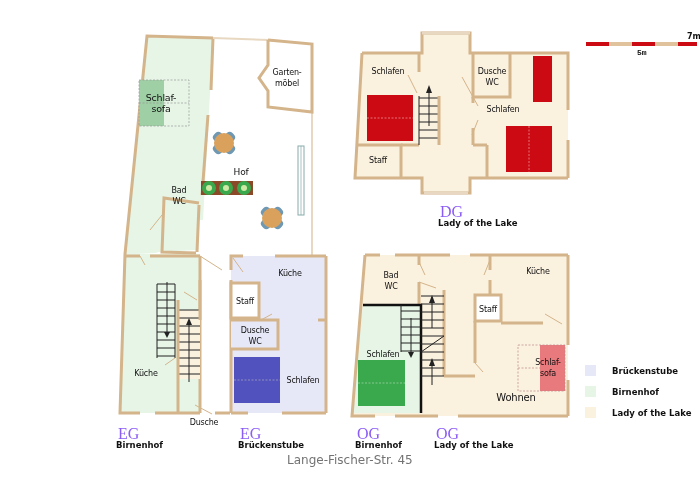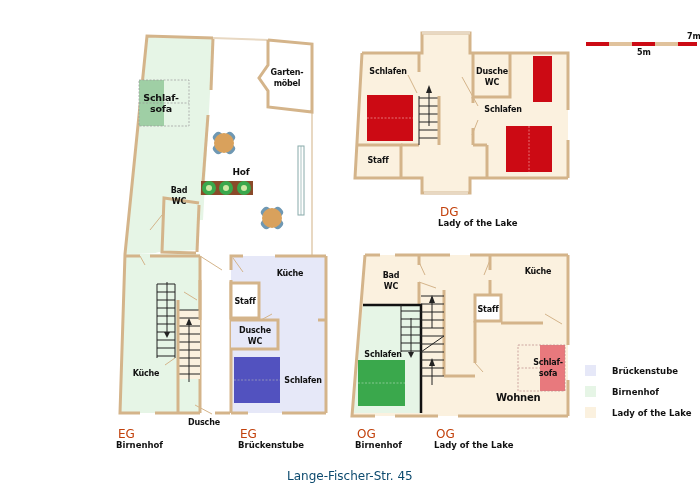--- a/index.html
+++ b/index.html
@@ -1,21 +1,21 @@
 <!DOCTYPE html>
 <html><head>
 <meta charset="utf-8">
 <style>
   html, body { margin: 0; padding: 0; background: #ffffff; }
   body { width: 700px; height: 500px; position: relative; overflow: hidden; font-family: "DejaVu Sans", sans-serif; }
   svg#plan { position: absolute; left: 0; top: 0; }
-  .lbl { position: absolute; font-size: 9px; color: #111; text-align: center; line-height: 11px; font-weight: bold; letter-spacing: -0.2px; }
-  .floor-code { position: absolute; font-size: 12px; color: #c2410c; line-height: 12px; }
+  .lbl { position: absolute; font-size: 9px; color: #111; text-align: center; line-height: 11px; font-weight: normal; letter-spacing: -0.2px; }
+  .floor-code { position: absolute; font-size: 16px; color: #8b5cf6; line-height: 12px; font-family: Liberation Serif, serif; }
   .floor-name { position: absolute; font-size: 8.5px; color: #111; font-weight: bold; line-height: 10px; }
-  .address { position: absolute; font-size: 12px; color: #0c4a6e; left: 287px; top: 453px; margin-top: 16px; }
+  .address { position: absolute; font-size: 12px; color: #737373; left: 287px; top: 453px; }
   .legend { position: absolute; left: 585px; top: 360px; }
   .legend-item { display: flex; align-items: center; height: 21px; }
   .legend-swatch { width: 11px; height: 11px; margin-right: 16px; }
   .legend-label { font-size: 8.5px; font-weight: bold; color: #111; }
   .scale-label { position: absolute; font-size: 8px; color: #111; font-weight: bold; }
 </style>
 </head>
 <body>
 
 <svg id="plan" width="700" height="500" viewBox="0 0 700 500">
@@ -255,21 +255,21 @@
   <g>
     <rect x="586" y="42" width="23" height="4" fill="#cc0a14"></rect>
     <rect x="609" y="42" width="23" height="4" fill="#e0c29c"></rect>
     <rect x="632" y="42" width="23" height="4" fill="#cc0a14"></rect>
     <rect x="655" y="42" width="23" height="4" fill="#e0c29c"></rect>
     <rect x="678" y="42" width="19" height="4" fill="#cc0a14"></rect>
   </g>
 </svg>
 
 <div class="scale-label" style="left:687px; top:32px;">7m</div>
-<div class="scale-label" style="left:637px; top:48px;">5m</div>
+<div class="scale-label" style="left:637px; top:48px;font-family:Liberation Mono, monospace;">5m</div>
 
 <div class="lbl" style="left:140px; top:92px; width:42px; white-space:pre-line; font-size:9.5px;">Schlaf-
 sofa</div>
 <div class="lbl" style="left:262px; top:67px; width:50px; white-space:pre-line; font-size:8px;">Garten-
 möbel</div>
 <div class="lbl" style="left:229px; top:167px; width:24px;">Hof</div>
 <div class="lbl" style="left:164px; top:185px; width:30px; white-space:pre-line; font-size:8px;">Bad
 WC</div>
 <div class="lbl" style="left:126px; top:368px; width:40px; font-size:8px;">Küche</div>
 <div class="lbl" style="left:184px; top:417px; width:40px; font-size:8px;">Dusche</div>

